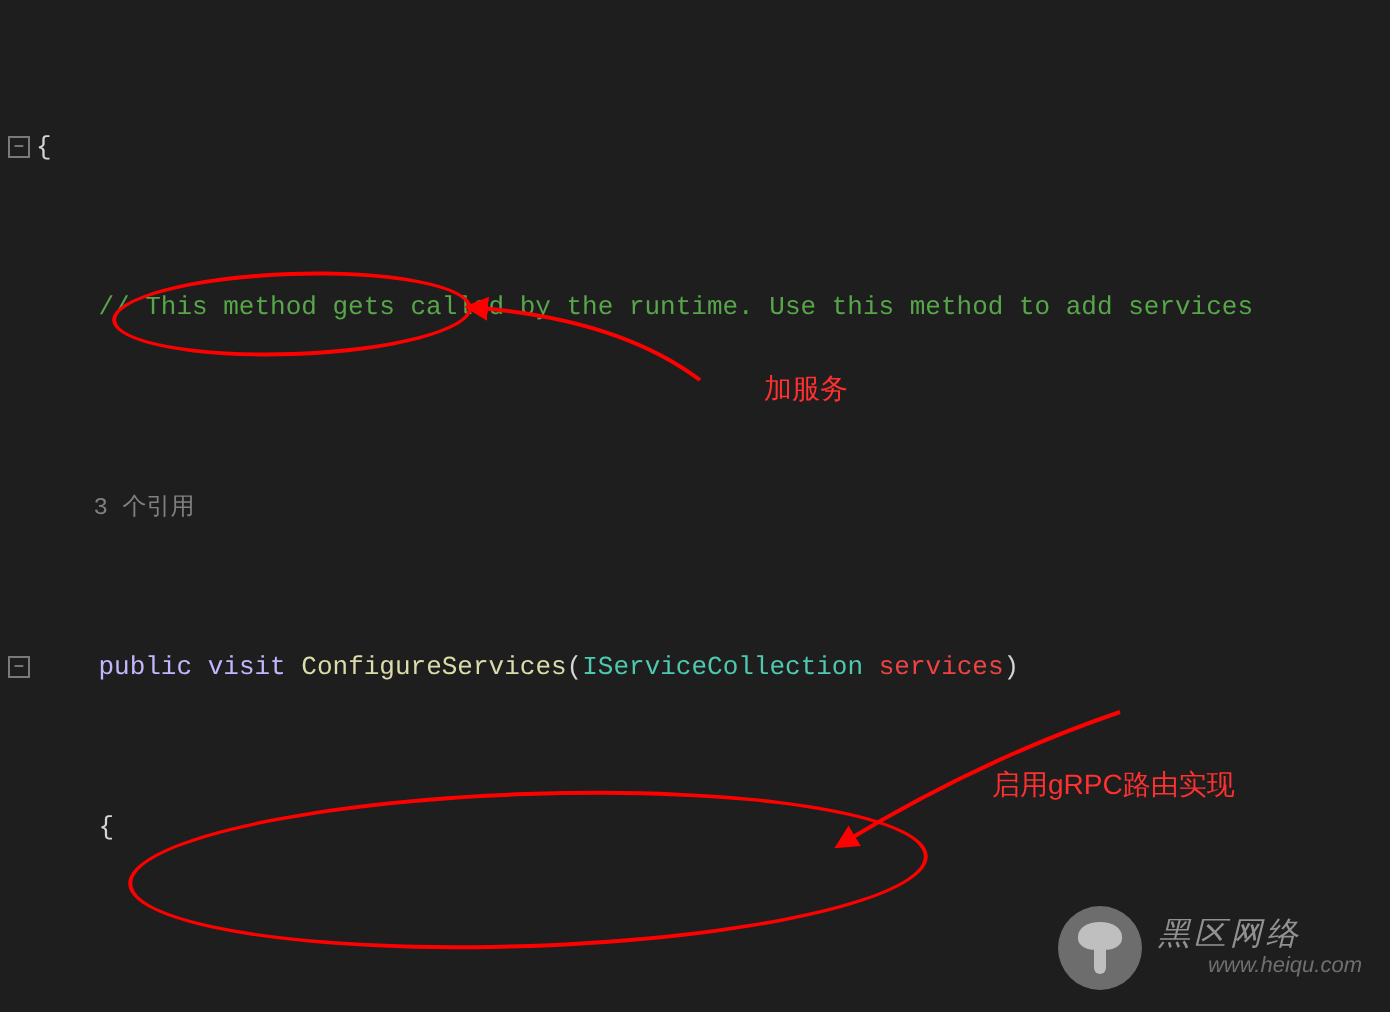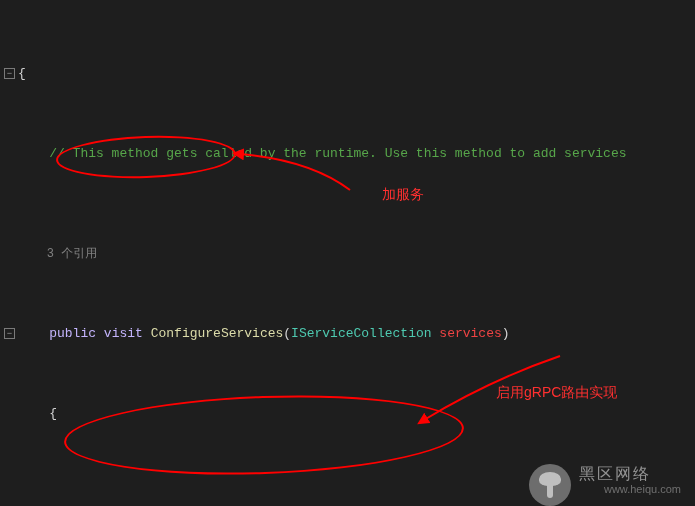--- a/index.html
+++ b/index.html
@@ -53,25 +53,27 @@
   .anno-text {
     position: absolute;
     color: #ff3030;
     font-size: 14px;
     font-family: sans-serif;
     pointer-events: none;
   }
   .watermark {
     position: absolute;
     right: 14px;
-    bottom: 0;
+    bottom: 11px;
     display: flex;
+    align-items: center;
     gap: 8px;
     opacity: 0.75;
     pointer-events: none;
+    font-style: italic;
   }
   .watermark .logo {
     width: 42px; height: 42px;
     background: #888;
     border-radius: 50%;
     position: relative;
   }
   .watermark .logo:before{
     content:"";
     position:absolute;

